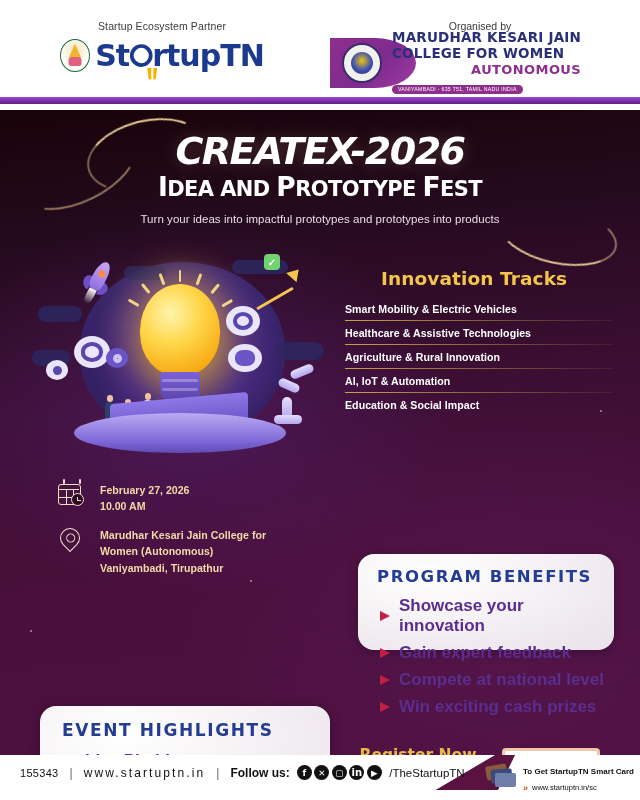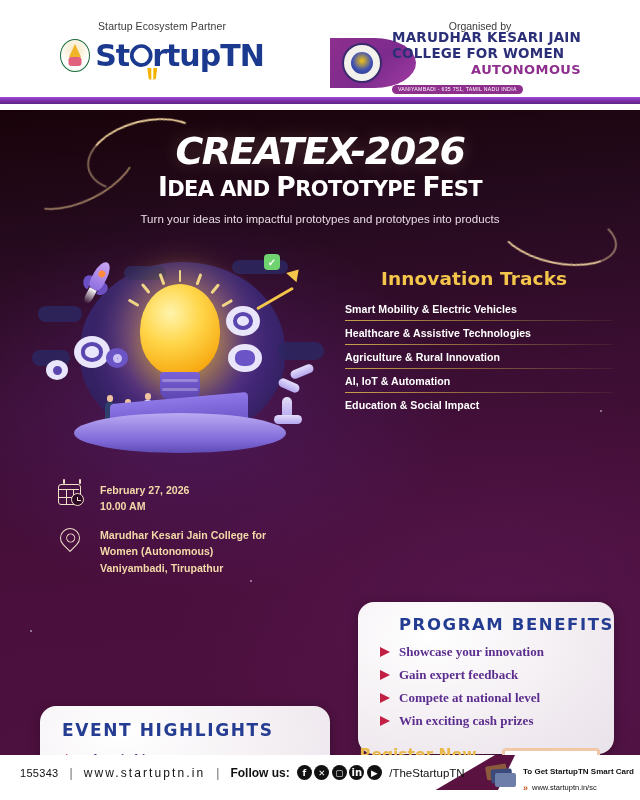--- a/index.html
+++ b/index.html
@@ -409,25 +409,25 @@
   .bullet-row {
     display: flex; align-items: center; gap: 9px; margin-bottom: 7px;
   }
   .bullet-arrow {
     width: 0; height: 0; flex: 0 0 auto;
     border-top: 5.5px solid transparent;
     border-bottom: 5.5px solid transparent;
     border-left: 10px solid #c21f45;
   }
   .bullet-text {
-    font-size: 13px; font-weight: bold; color: #5b2d8e;
-    font-family: Liberation Serif, serif;
-  }
-
-  .benefits-card { left: 358px; top: 492px; width: 256px; height: 152px; text-align: right; }
+    font-size: 17px; font-weight: bold; color: #5b2d8e;
+    font-family: Liberation Sans, sans-serif;
+  }
+
+  .benefits-card { left: 358px; top: 444px; width: 256px; height: 96px; }
   .benefits-card .card-title { font-size: 16.5px; margin: 13px 0 10px 19px; }
   .benefits-card .bullets { margin-left: 22px; }
 
   .highlights-card { left: 40px; top: 596px; width: 290px; height: 134px; }
   .highlights-card .card-title { font-size: 17px; margin: 14px 0 11px 22px; }
   .highlights-card .bullets { margin-left: 26px; }
 
   
   .register {
     position: absolute; left: 338px; top: 636px; width: 160px; text-align: center;

